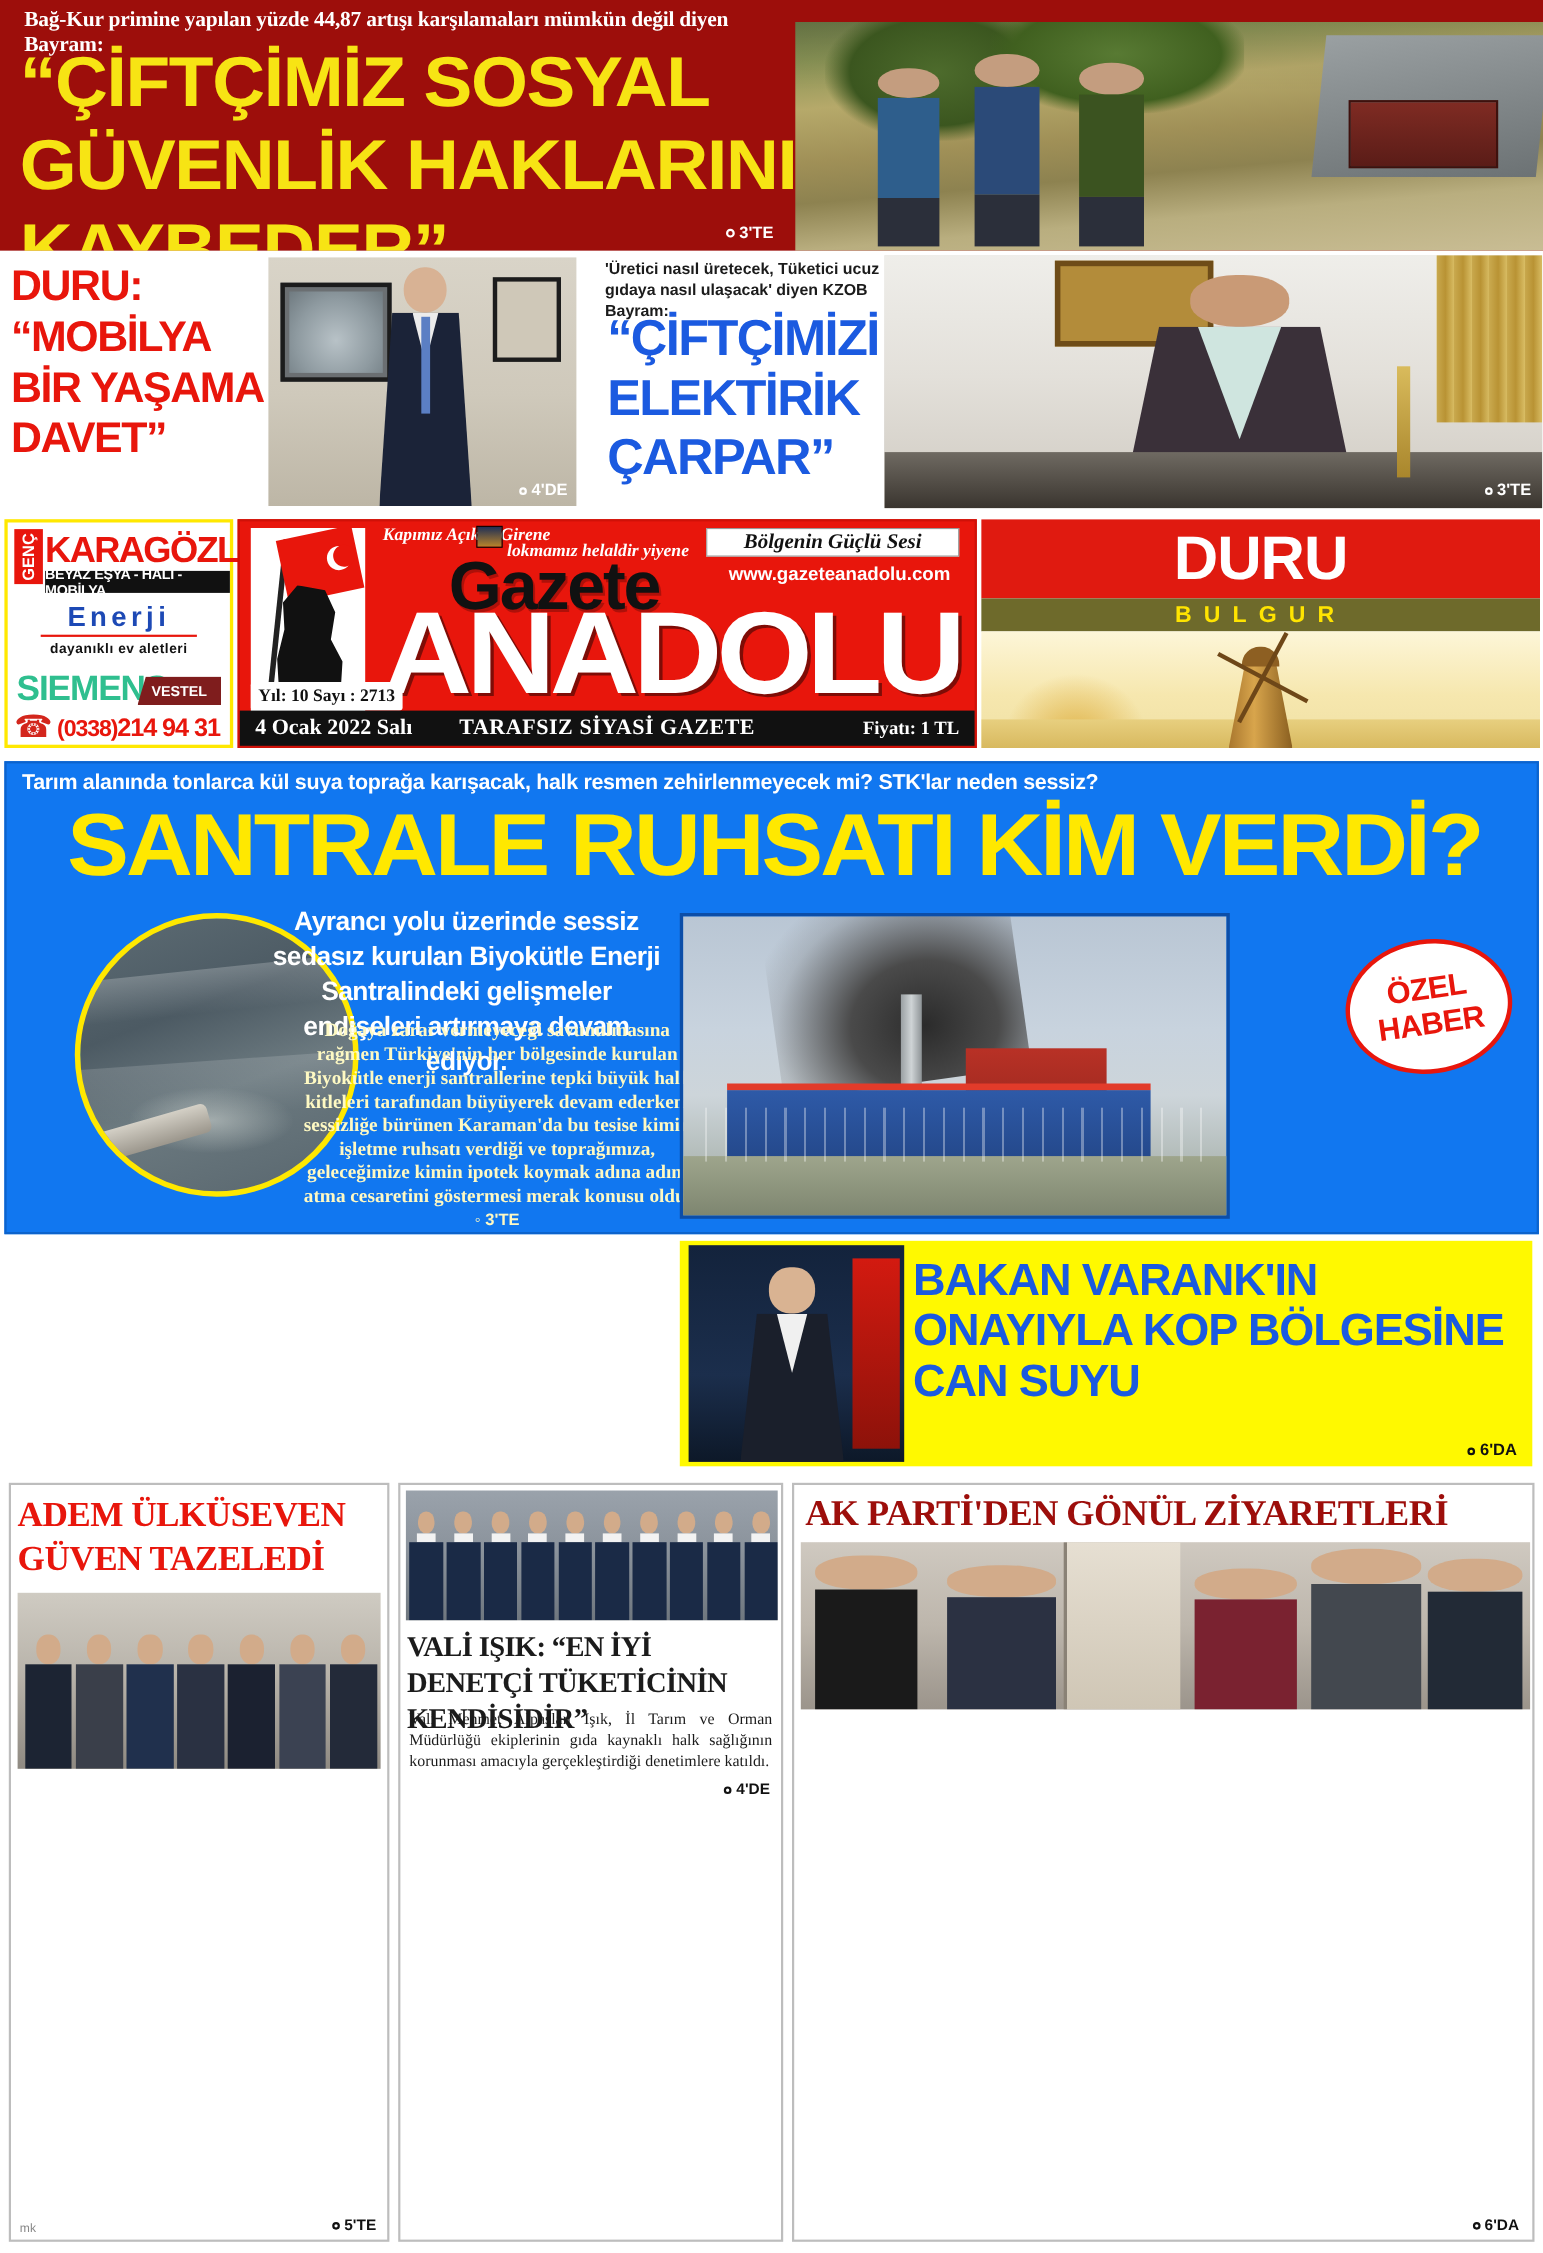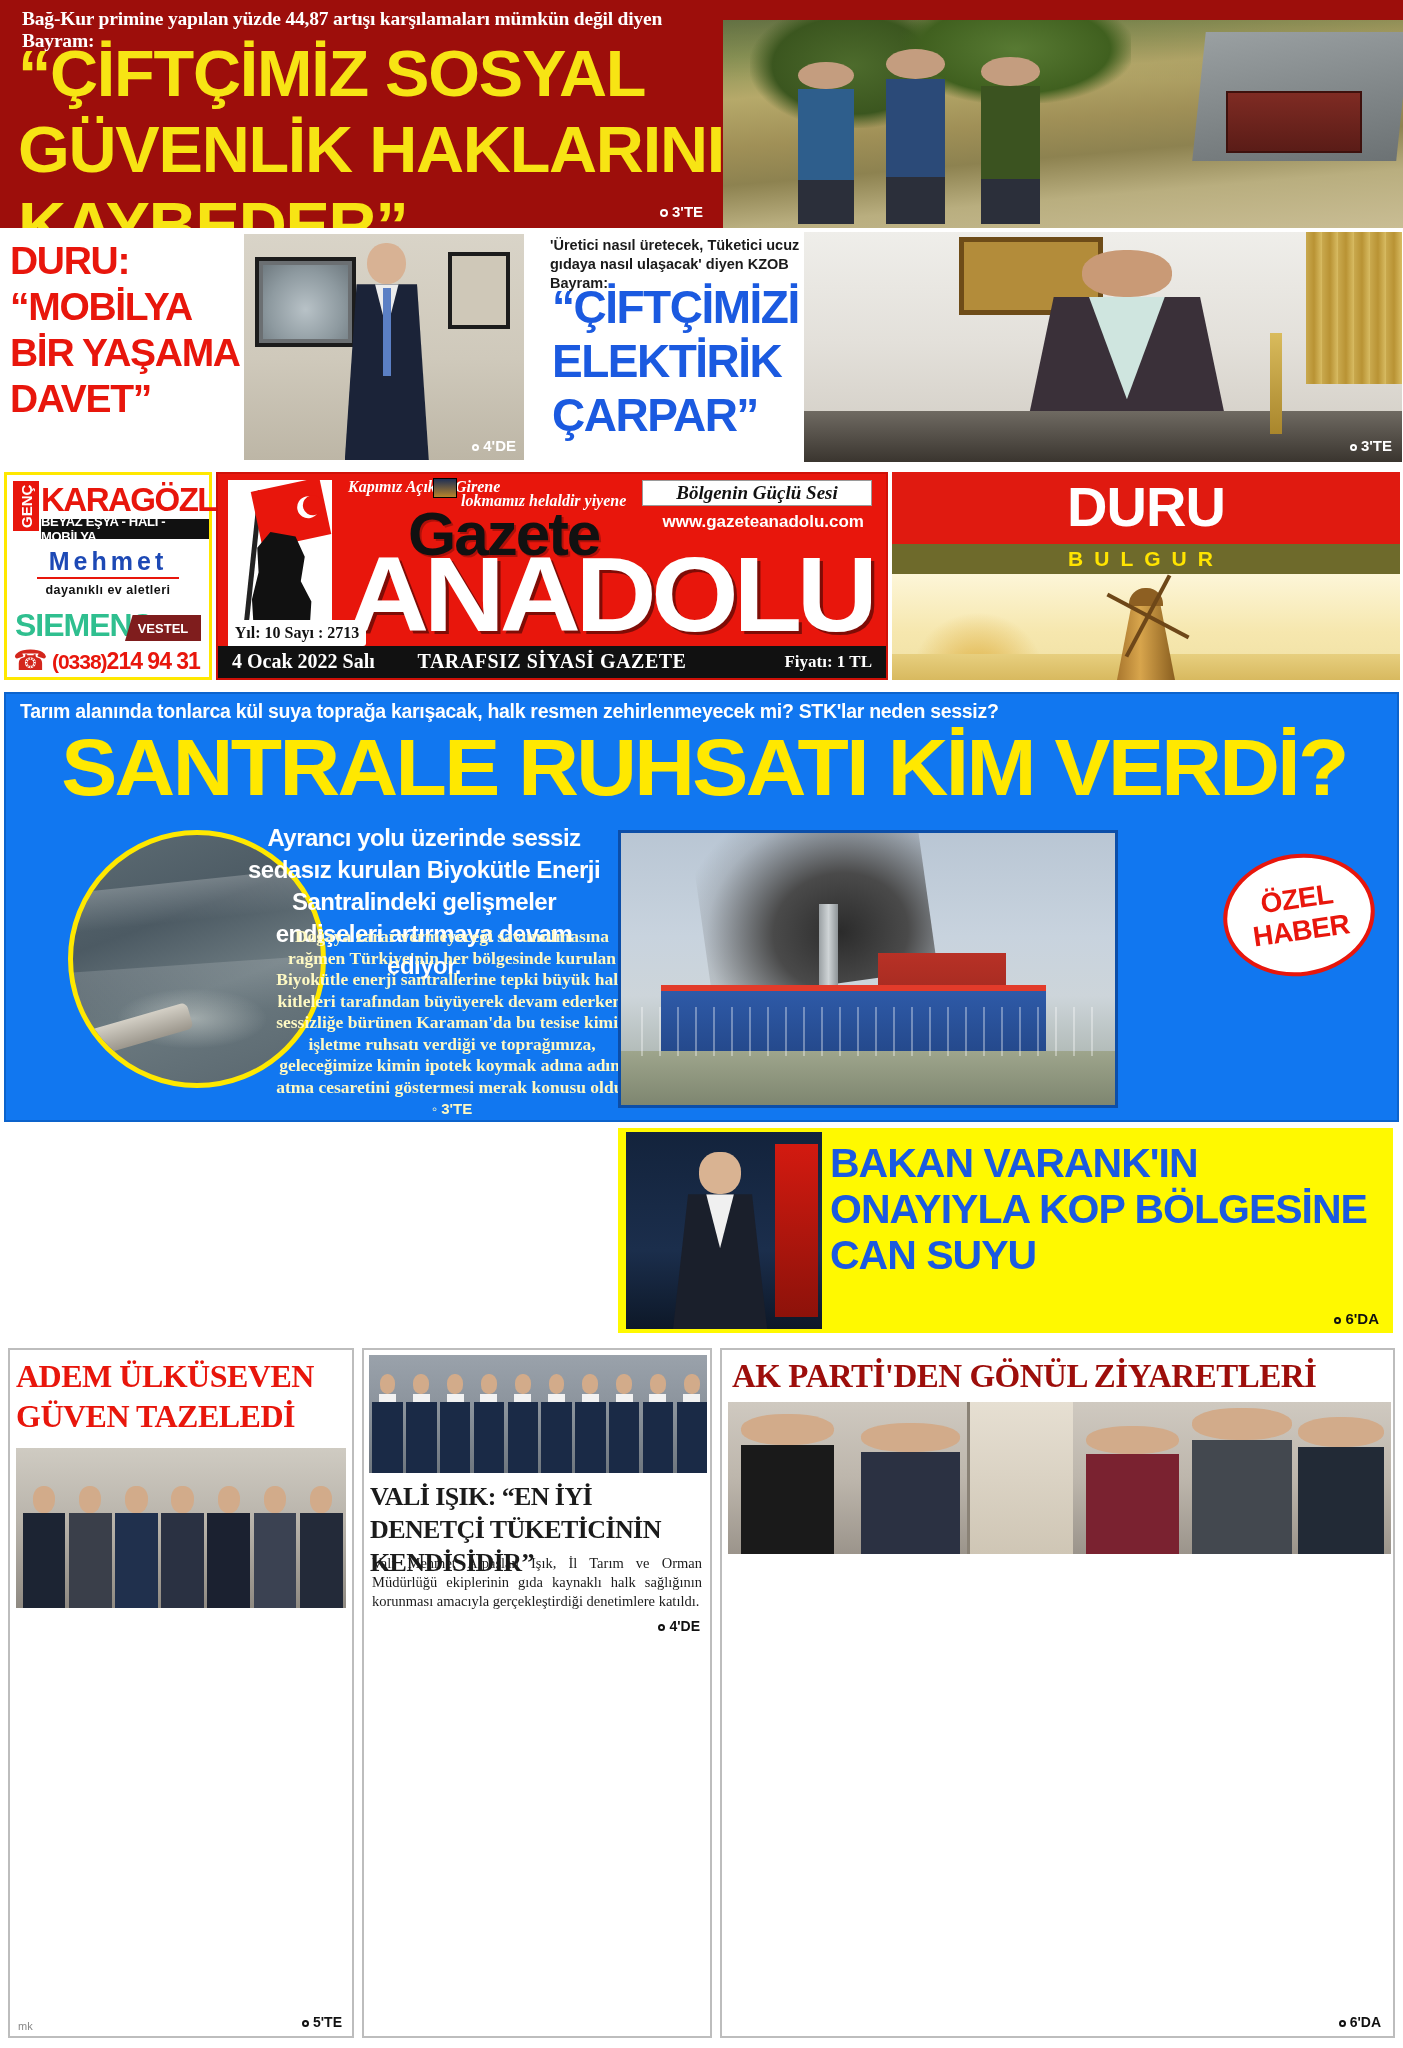--- a/index.html
+++ b/index.html
@@ -457,21 +457,21 @@
     </div>
 
   </div>
 
   <div class="masthead-row">
 
     <div class="ad-left">
       <div class="genc">GENÇ</div>
       <div class="kg">KARAGÖZLER</div>
       <div class="kgsub">BEYAZ EŞYA - HALI - MOBİLYA</div>
-      <div class="profilo">Mehmet</div>
+      <div class="profilo">Enerji</div>
       <div class="pline"></div>
       <div class="pdesc">dayanıklı ev aletleri</div>
       <div class="siemens">SIEMENS</div>
       <div class="vestel">VESTEL</div>
       <div class="phonerow">
         <span class="phico">☎</span>
         <span class="phnum"><small>(0338)</small><span>214 94 31</span></span>
       </div>
     </div>
 

